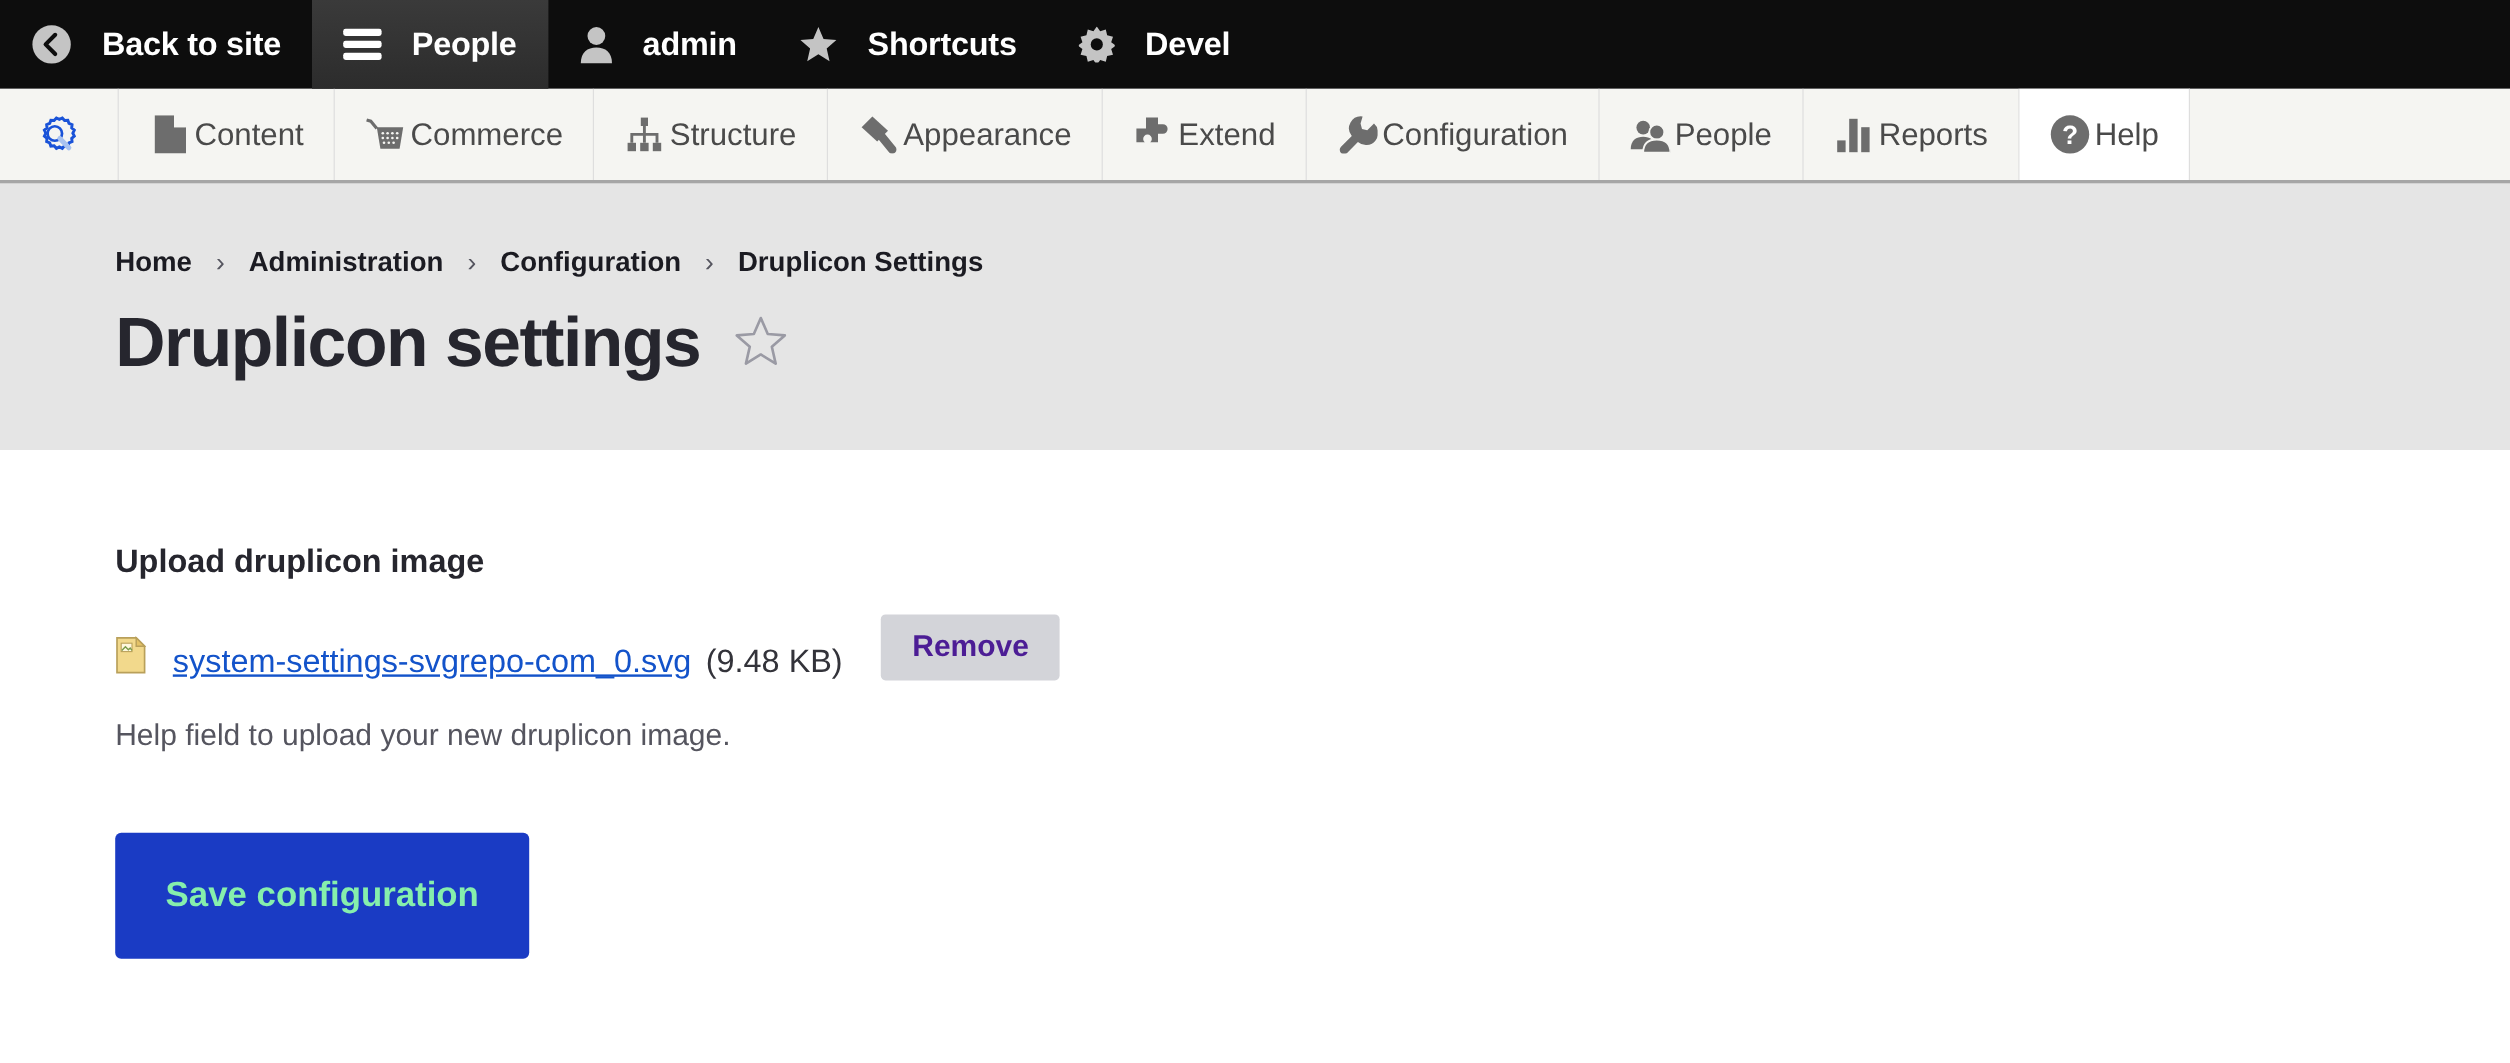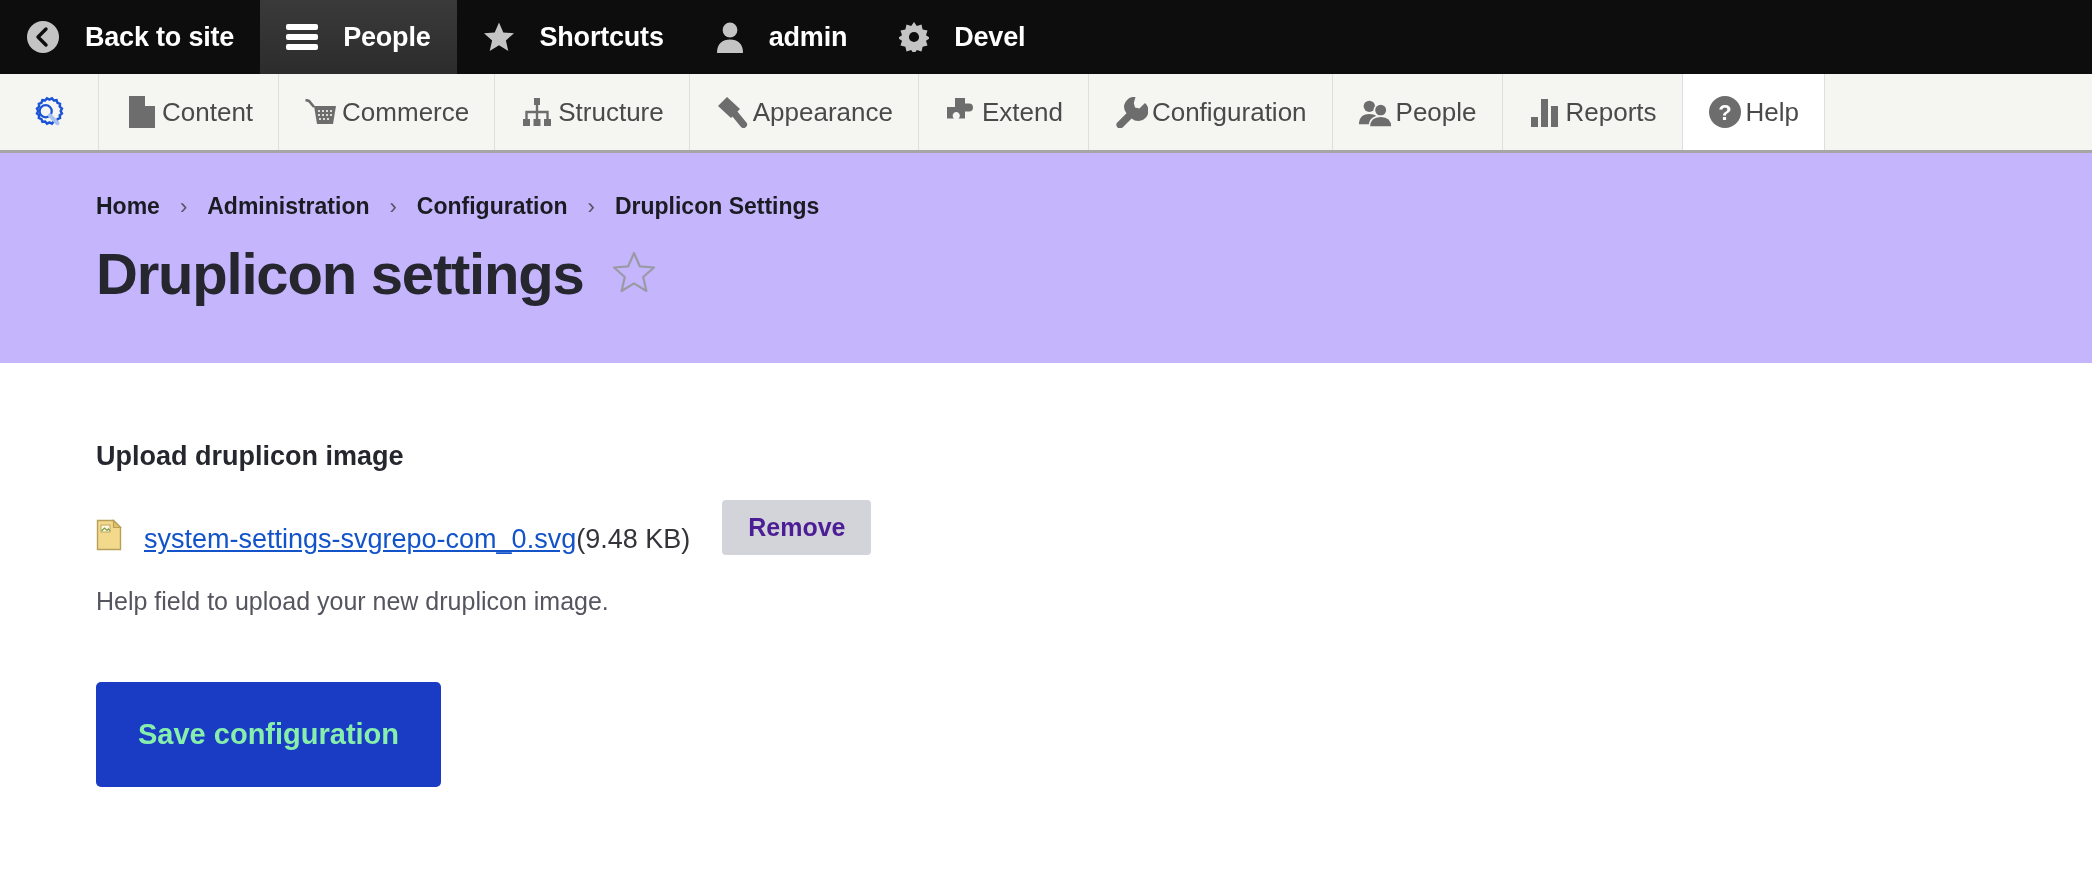--- a/index.html
+++ b/index.html
@@ -63,22 +63,22 @@
     color: #4a4a4a;
     white-space: nowrap;
     cursor: pointer;
   }
   .am-item:first-child { border-left: none; padding: 0 30px; }
   .am-item.help-item { background: #ffffff; }
   .am-icon { width: 34px; height: 34px; display: flex; align-items: center; justify-content: center; flex: 0 0 auto; }
 
   
   .page-head {
-    background: #c4b5fd;
-    padding: 40px 0 58px 96px;
+    background: #e5e5e5;
+    padding: 52px 0 58px 96px;
   }
   .breadcrumb {
     display: flex;
     align-items: center;
     gap: 0;
     font-size: 23px;
     font-weight: bold;
     color: #1b1b22;
     margin-bottom: 24px;
   }
@@ -116,21 +116,21 @@
   .file-link {
     font-size: 27px;
     color: #1353ca;
     text-decoration: underline;
     cursor: pointer;
     white-space: nowrap;
   }
   .file-size {
     font-size: 27px;
     color: #33333a;
-    margin-left: 0;
+    margin-left: 12px;
     white-space: nowrap;
   }
   .btn-remove {
     margin-left: 32px;
     background: #d3d4d9;
     border: none;
     border-radius: 4px;
     padding: 13px 26px;
     font-family: Liberation Sans, sans-serif;
     font-size: 25px;
@@ -176,35 +176,35 @@
           <i></i>
           <i></i>
           <i></i>
         </span>
     </span>
     <span>People</span>
   </div>
 
   <div class="tb-item">
     <span class="tb-icon">
-      <svg class="icon-star-solid" viewBox="0 0 32 32">
-        <path d="M16 1.5 L20.3 11.4 L31 12.3 L22.9 19.4 L25.3 30 L16 24.3 L6.7 30 L9.1 19.4 L1 12.3 L11.7 11.4 Z" fill="#c4c4c4"></path>
-      </svg>
-    </span>
-    <span>Shortcuts</span>
-  </div>
-
-  <div class="tb-item">
-    <span class="tb-icon">
       <svg class="icon-person" viewBox="0 0 28 32">
         <circle cx="14" cy="9" r="7.4" fill="#c4c4c4"></circle>
         <path d="M1 32 C1 22.5 6.5 18.6 14 18.6 C21.5 18.6 27 22.5 27 32 Z" fill="#c4c4c4"></path>
       </svg>
     </span>
     <span>admin</span>
+  </div>
+
+  <div class="tb-item">
+    <span class="tb-icon">
+      <svg class="icon-star-solid" viewBox="0 0 32 32">
+        <path d="M16 1.5 L20.3 11.4 L31 12.3 L22.9 19.4 L25.3 30 L16 24.3 L6.7 30 L9.1 19.4 L1 12.3 L11.7 11.4 Z" fill="#c4c4c4"></path>
+      </svg>
+    </span>
+    <span>Shortcuts</span>
   </div>
 
   <div class="tb-item">
     <span class="tb-icon">
       <svg class="icon-gear-dark" viewBox="0 0 32 32">
         <path fill="#c4c4c4" d="M16 0 l3 4.3 5-1.6 1.2 5.2 5.2 1.2 -1.6 5 4.2 3 -4.2 3 1.6 5 -5.2 1.2 -1.2 5.2 -5-1.6 -3 4.3 -3-4.3 -5 1.6 -1.2-5.2 -5.2-1.2 1.6-5 -4.2-3 4.2-3 -1.6-5 5.2-1.2 1.2-5.2 5 1.6z"></path>
         <circle cx="16" cy="16" r="5.4" fill="#0d0d0d"></circle>
       </svg>
     </span>
     <span>Devel</span>

